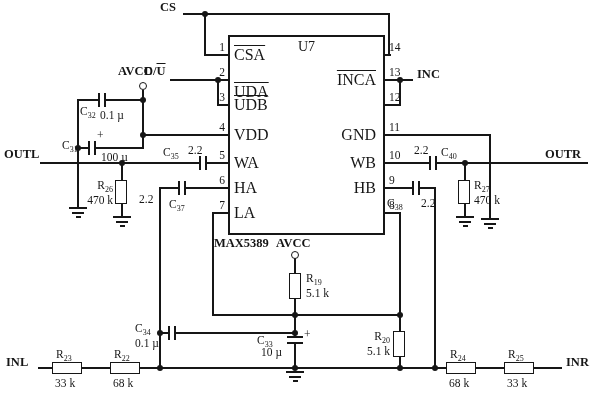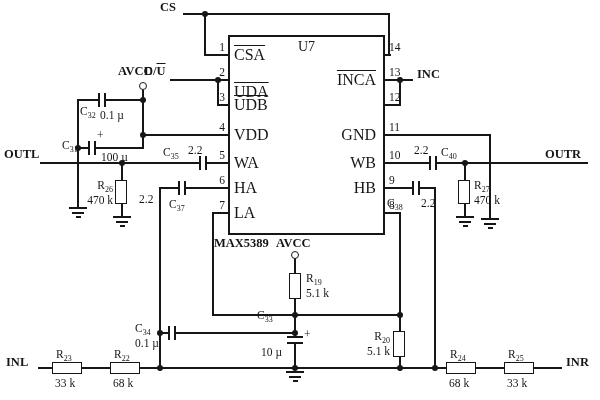--- a/index.html
+++ b/index.html
@@ -182,21 +182,21 @@
   <div class="lbl ref" style="left:163px;top:145px"><span>C</span><span class="sub">35</span></div>
   <div class="lbl" style="left:188px;top:143px">2.2</div>
   <div class="lbl" style="left:139px;top:192px">2.2</div>
   <div class="lbl ref" style="left:169px;top:197px"><span>C</span><span class="sub">37</span></div>
   <div class="lbl" style="left:414px;top:143px">2.2</div>
   <div class="lbl ref" style="left:441px;top:145px"><span>C</span><span class="sub">40</span></div>
   <div class="lbl ref" style="left:387px;top:196px"><span>C</span><span class="sub">38</span></div>
   <div class="lbl" style="left:421px;top:196px">2.2</div>
   <div class="lbl ref" style="left:135px;top:321px"><span>C</span><span class="sub">34</span></div>
   <div class="lbl" style="left:135px;top:336px">0.1 µ</div>
-  <div class="lbl ref" style="left:257px;top:308px"><span>C</span><span class="sub">33</span></div>
+  <div class="lbl ref" style="left:257px;top:333px"><span>C</span><span class="sub">33</span></div>
   <div class="lbl" style="left:304px;top:327px">+</div>
   <div class="lbl" style="left:261px;top:345px">10 µ</div>
   <div class="lbl ref" style="left:306px;top:271px"><span>R</span><span class="sub">19</span></div>
   <div class="lbl" style="left:306px;top:286px">5.1 k</div>
   <div class="lbl ref ra" style="left:352px;top:329px;width:38px"><span>R</span><span class="sub">20</span></div>
   <div class="lbl ra" style="left:350px;top:344px;width:40px">5.1 k</div>
   <div class="lbl ref ra" style="left:80px;top:178px;width:33px"><span>R</span><span class="sub">26</span></div>
   <div class="lbl ra" style="left:72px;top:193px;width:41px">470 k</div>
   <div class="lbl ref" style="left:474px;top:178px"><span>R</span><span class="sub">27</span></div>
   <div class="lbl" style="left:474px;top:193px">470 k</div>

